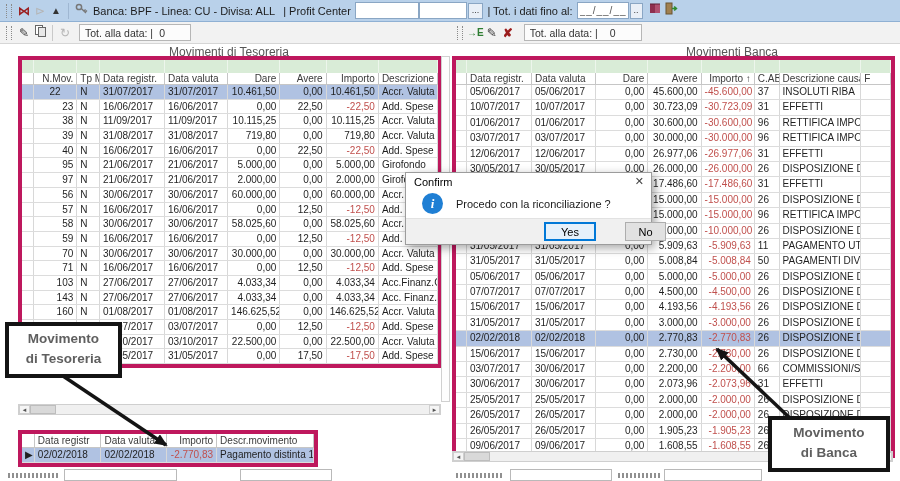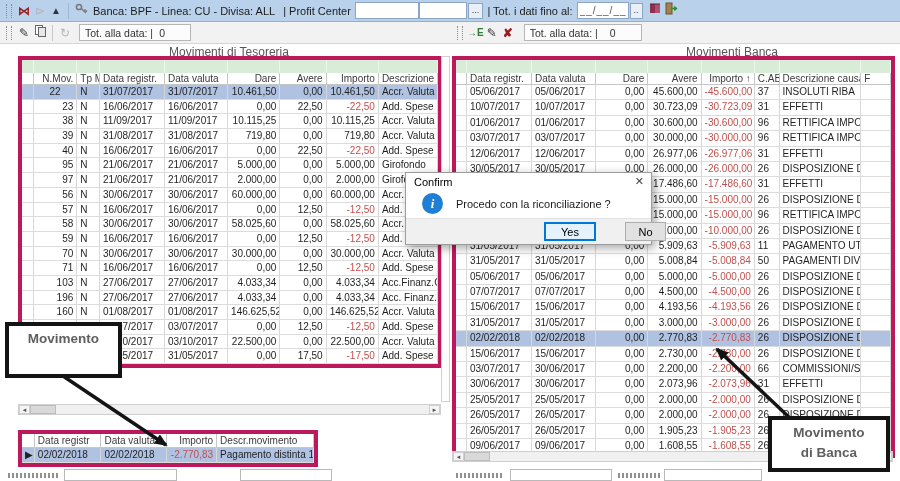--- a/index.html
+++ b/index.html
@@ -316,21 +316,21 @@
         <div class="g-cell" style="width: 23px;">N</div>
         <div class="g-cell" style="width: 66px;">27/06/2017</div>
         <div class="g-cell" style="width: 64px;">27/06/2017</div>
         <div class="g-cell" style="width: 53px; text-align: right;">4.033,34</div>
         <div class="g-cell" style="width: 47px; text-align: right;">0,00</div>
         <div class="g-cell" style="width: 53px; text-align: right;">4.033,34</div>
         <div class="g-cell" style="width: 60px;">Acc.Finanz.Cod.X</div>
       </div>
       <div class="g-row g-data">
         <div class="g-cell" style="width: 12px;"></div>
-        <div class="g-cell" style="width: 44px; text-align: right;">196</div>
+        <div class="g-cell" style="width: 44px; text-align: right;">143</div>
         <div class="g-cell" style="width: 23px;">N</div>
         <div class="g-cell" style="width: 66px;">27/06/2017</div>
         <div class="g-cell" style="width: 64px;">27/06/2017</div>
         <div class="g-cell" style="width: 53px; text-align: right;">4.033,34</div>
         <div class="g-cell" style="width: 47px; text-align: right;">0,00</div>
         <div class="g-cell" style="width: 53px; text-align: right;">4.033,34</div>
         <div class="g-cell" style="width: 60px;">Acc. Finanz.to in B</div>
       </div>
       <div class="g-row g-data">
         <div class="g-cell" style="width: 12px;"></div>
@@ -722,19 +722,20 @@
       <marker id="ah" markerUnits="userSpaceOnUse" markerWidth="14" markerHeight="12" refX="11" refY="5.5" orient="auto">
         <polygon points="0,0 13,5.5 0,11" fill="#141414"></polygon>
       </marker>
     </defs>
     <line x1="60" y1="374" x2="166" y2="445" stroke="#141414" stroke-width="3.5" marker-end="url(#ah)"></line>
     <line x1="792" y1="420" x2="717" y2="349" stroke="#141414" stroke-width="3.5" marker-end="url(#ah)"></line>
   </svg>
 
   <div class="callout" style="left:5px;top:322px;width:117px;height:56px;">
     <div>Movimento</div>
+    <div>di Tesoreria</div>
   </div>
   <div class="callout" style="left:768px;top:416px;width:122px;height:56px;">
     <div>Movimento</div>
     <div>di Banca</div>
   </div>
 
 </div>
 
 </body></html>

